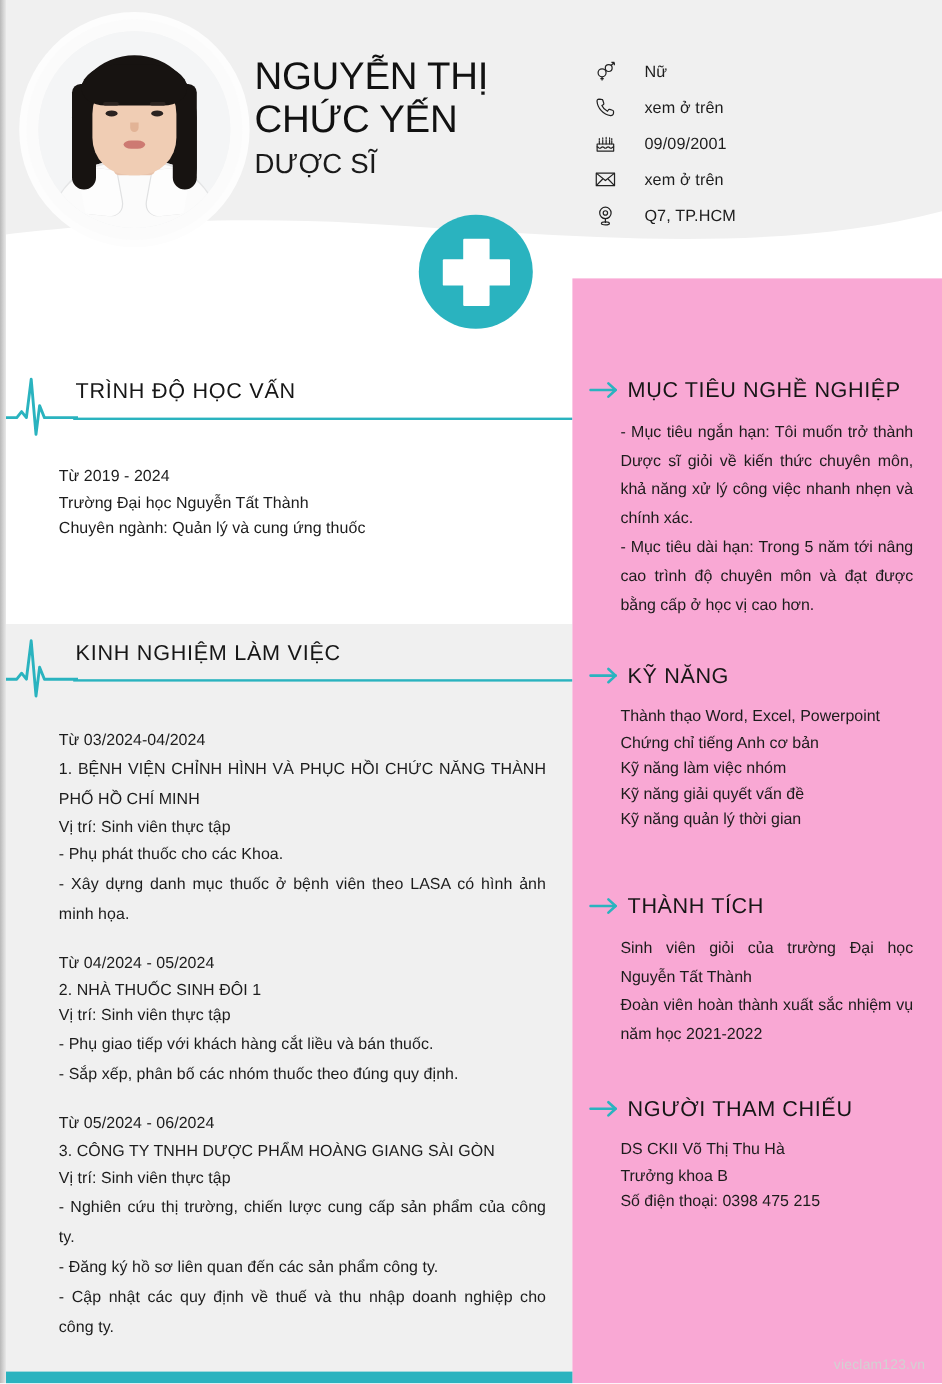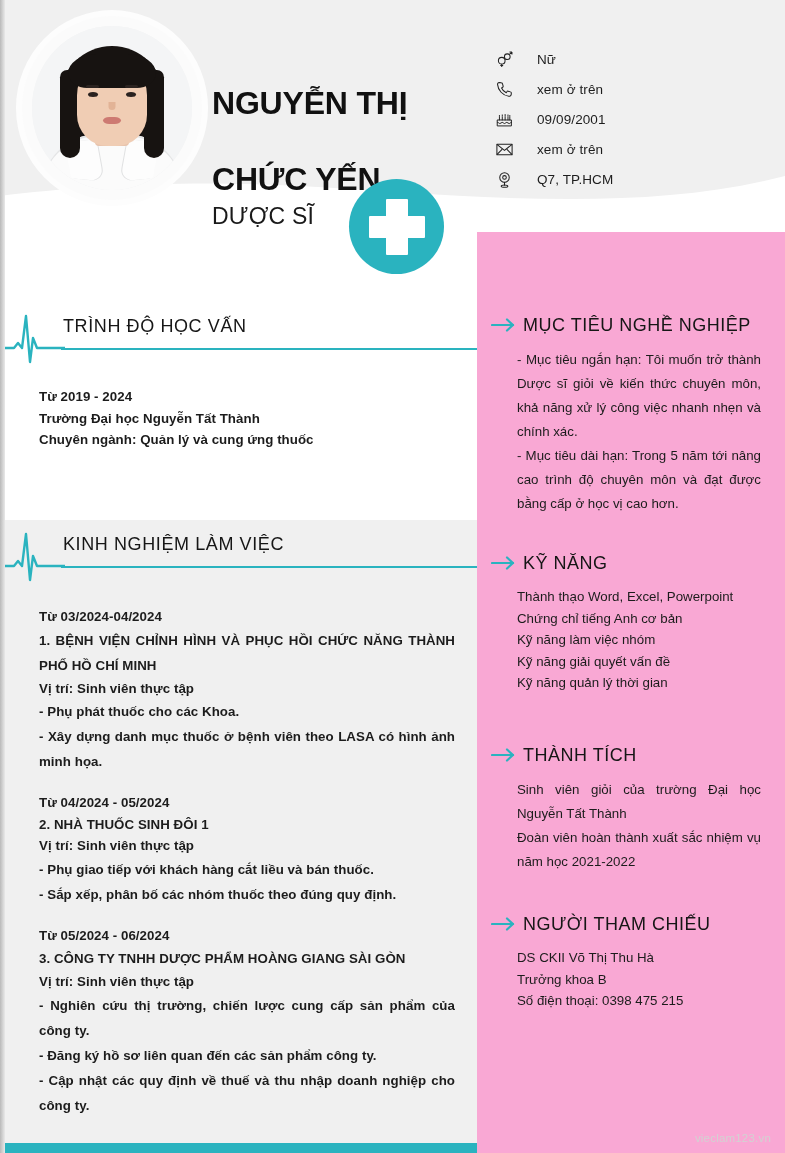--- a/index.html
+++ b/index.html
@@ -115,26 +115,25 @@
   }
 
   .name-block {
     position: absolute;
     left: 212px; top: 46px;
     width: 290px;
     z-index: 9;
   }
   .name-line {
     font-size: 32px;
-    font-weight: 700;
+    font-weight: 400;
     letter-spacing: -0.2px;
     line-height: 1.12;
     color: #111111;
     white-space: nowrap;
-    margin-top: 40px;
   }
   .job-title {
     margin-top: 5px;
     font-size: 23px;
     font-weight: 400;
     color: #1a1a1a;
     letter-spacing: 0.2px;
   }
 
   .contact-list {
@@ -211,22 +210,21 @@
     white-space: nowrap;
   }
   .sec-rule {
     position: absolute;
     left: 56px; top: 42px;
     width: 416px; height: 2px;
     background: #2ab3bf;
   }
 
   .sec-body {
-    padding: 0 22px 0 34px;
-    font-weight: bold;
+    padding: 0 22px 0 44px;
   }
   .ln {
     font-size: 13.3px;
     line-height: 21.5px;
     color: #1c1c1c;
     letter-spacing: 0.05px;
   }
   .ln.just {
     text-align: justify;
     line-height: 25px;

